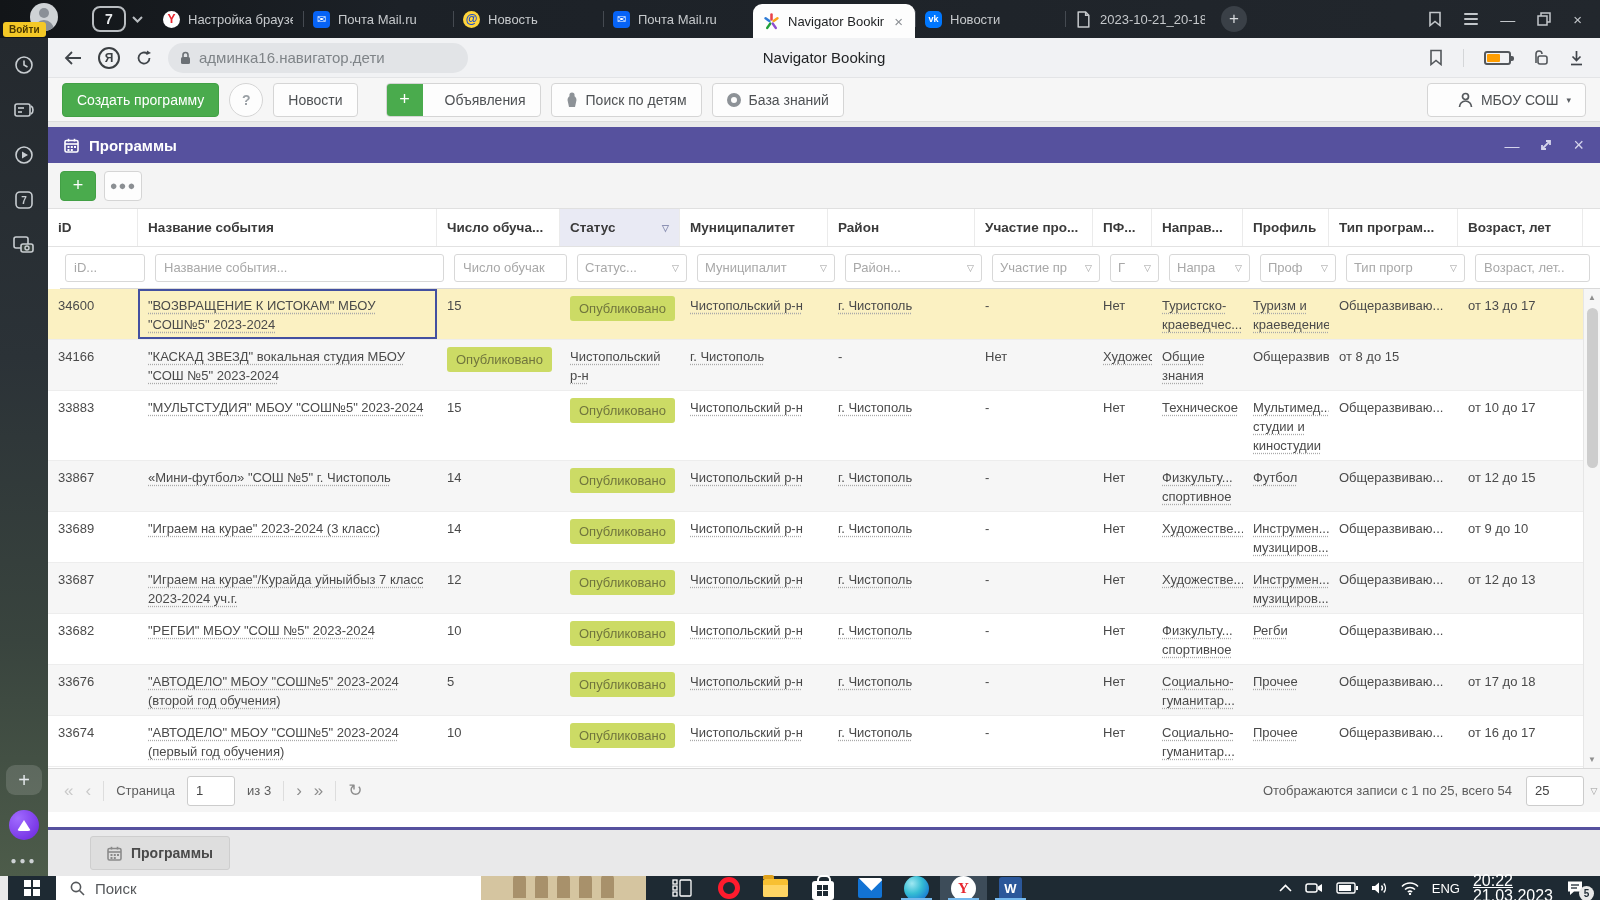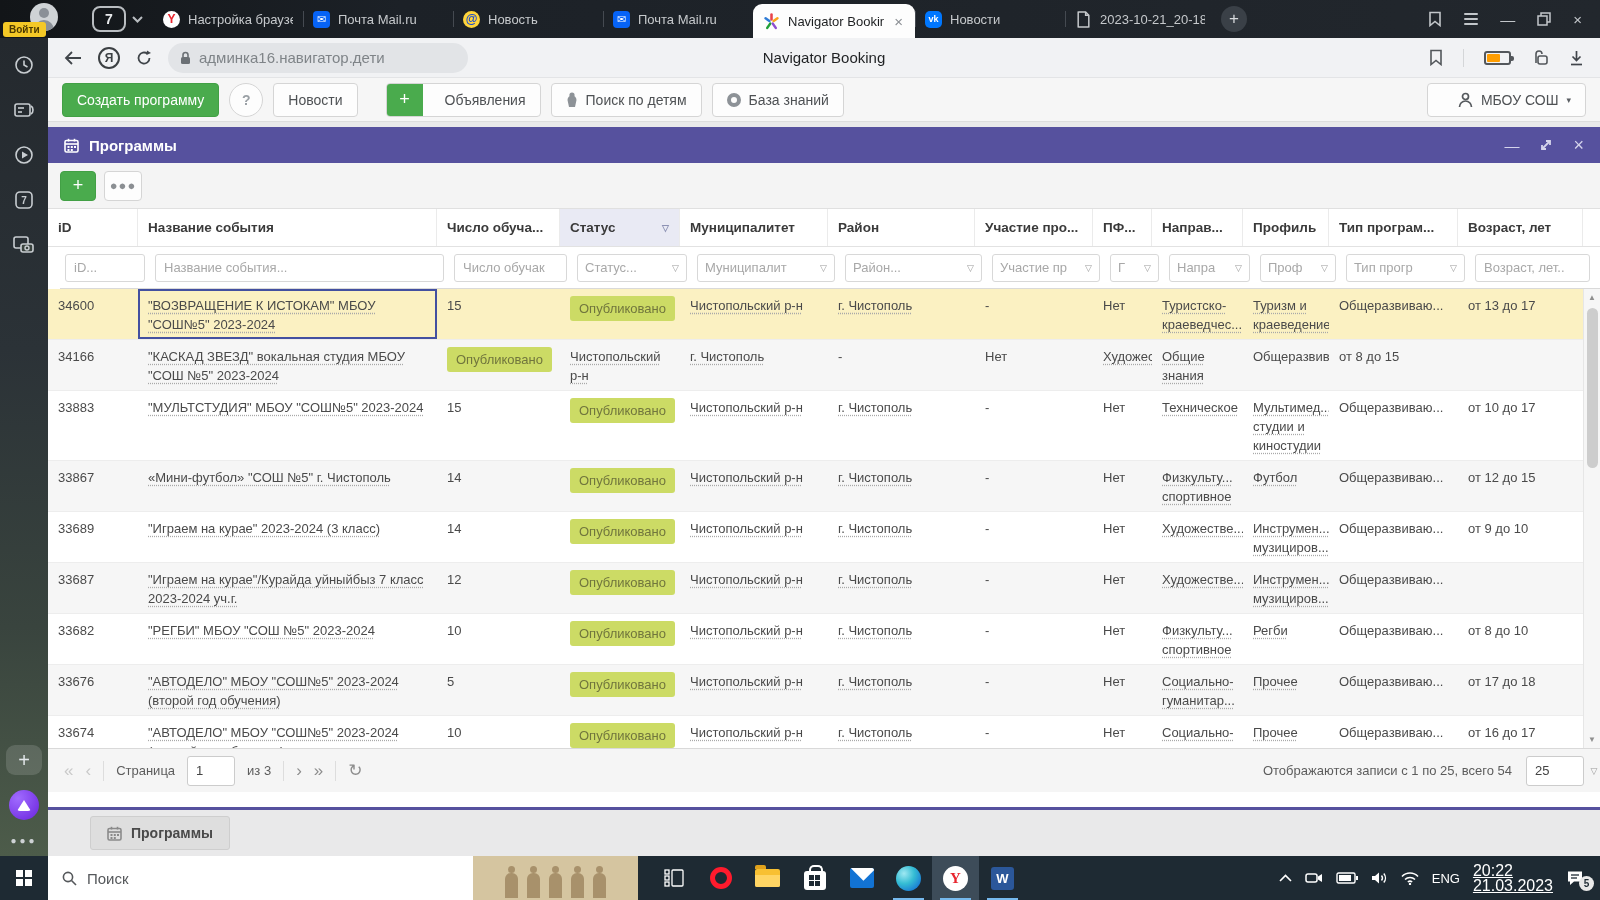--- a/index.html
+++ b/index.html
@@ -119,21 +119,21 @@
   .pg-right { margin-left:auto; display:flex; align-items:center; gap:14px; }
   .pg-size { width:58px; height:30px; border:1px solid #ccc; border-radius:3px; background:#fff; display:flex; align-items:center; padding:0 8px; font-size:13px; color:#444;gap:41px; }
   .pg-size .fcaret { margin-left:auto; }
   .win-bottom-pad { height:15px; background:#fff; flex-shrink:0; }
 
   
   .desktop-bar { height:46px; flex-shrink:0; display:flex; align-items:center; padding-left:42px; }
   .dt-btn { height:34px; background:#dedede; border:1px solid #cecece; border-radius:3px; display:flex; align-items:center; gap:9px; padding:0 16px; font-size:14px; font-weight:bold; color:#4a4a4a; }
 
   
-  .winbar { height:44px; background:#1e2a33; display:flex; align-items:stretch; flex-shrink:0; color:#fff; }
+  .winbar { height:24px; background:#1e2a33; display:flex; align-items:stretch; flex-shrink:0; color:#fff;margin-left:8px; }
   .start-btn { width:48px; display:flex; align-items:center; justify-content:center; }
   .win-logo { display:grid; grid-template-columns:7px 7px; grid-template-rows:7px 7px; gap:2px; }
   .win-logo span { background:#fff; }
   .tb-search { width:590px; background:#fff; display:flex; align-items:center; gap:10px; padding-left:14px; position:relative; overflow:hidden; }
   .tb-search .s-label { color:#55585b; font-size:15px; }
   .s-art { position:absolute; right:0; top:0; bottom:0; width:165px; background:linear-gradient(180deg,#decfae,#c9b astray 0); background:#d5c5a0; display:flex; align-items:flex-end; justify-content:center; gap:9px; padding-bottom:2px; }
   .s-fig { width:13px; height:25px; background:#a8916ا2; background:#a8916b; border-radius:6px 6px 0 0; position:relative; }
   .s-fig:before { content:""; position:absolute; top:-7px; left:3px; width:7px; height:7px; border-radius:50%; background:#a8916b; }
   .tb-icons { display:flex; align-items:stretch; margin-left:12px; }
   .tb-icon { width:47px; display:flex; align-items:center; justify-content:center; position:relative; }
@@ -604,35 +604,35 @@
     <div class="cell c-name"><span class="lnk">"Играем на курае"/Курайда уйныйбыз 7 класс 2023-2024 уч.г.</span></div>
     <div class="cell"><span>12</span></div>
     <div class="cell"><span class="badge">Опубликовано</span></div>
     <div class="cell"><span class="lnk">Чистопольский р-н</span></div>
     <div class="cell"><span class="lnk">г. Чистополь</span></div>
     <div class="cell"><span>-</span></div>
     <div class="cell"><span>Нет</span></div>
     <div class="cell"><span class="lnk">Художестве...</span></div>
     <div class="cell"><span class="lnk">Инструмен... музициров...</span></div>
     <div class="cell"><span>Общеразвиваю...</span></div>
+    <div class="cell"><span>от 12 до 13</span></div>
   </div>
 
   <div class="grid-row">
     <div class="cell"><span>33682</span></div>
     <div class="cell c-name"><span class="lnk">"РЕГБИ" МБОУ "СОШ №5" 2023-2024</span></div>
     <div class="cell"><span>10</span></div>
     <div class="cell"><span class="badge">Опубликовано</span></div>
     <div class="cell"><span class="lnk">Чистопольский р-н</span></div>
     <div class="cell"><span class="lnk">г. Чистополь</span></div>
     <div class="cell"><span>-</span></div>
     <div class="cell"><span>Нет</span></div>
     <div class="cell"><span class="lnk">Физкульту... спортивное</span></div>
     <div class="cell"><span class="lnk">Регби</span></div>
     <div class="cell"><span>Общеразвиваю...</span></div>
-    <div class="cell"><span>от 8 до 10</span></div>
   </div>
 
   <div class="grid-row alt">
     <div class="cell"><span>33676</span></div>
     <div class="cell c-name"><span class="lnk">"АВТОДЕЛО" МБОУ "СОШ№5" 2023-2024 (второй год обучения)</span></div>
     <div class="cell"><span>5</span></div>
     <div class="cell"><span class="badge">Опубликовано</span></div>
     <div class="cell"><span class="lnk">Чистопольский р-н</span></div>
     <div class="cell"><span class="lnk">г. Чистополь</span></div>
     <div class="cell"><span>-</span></div>

